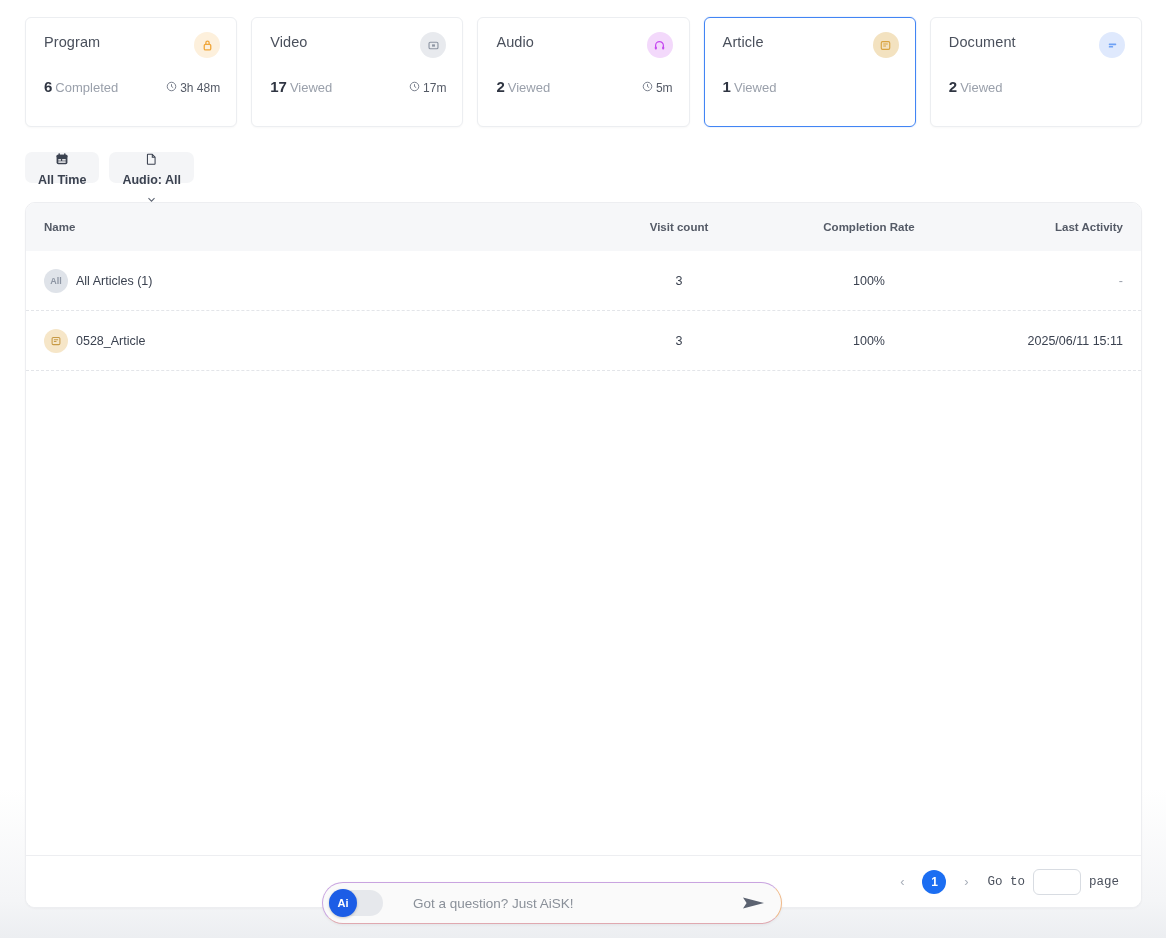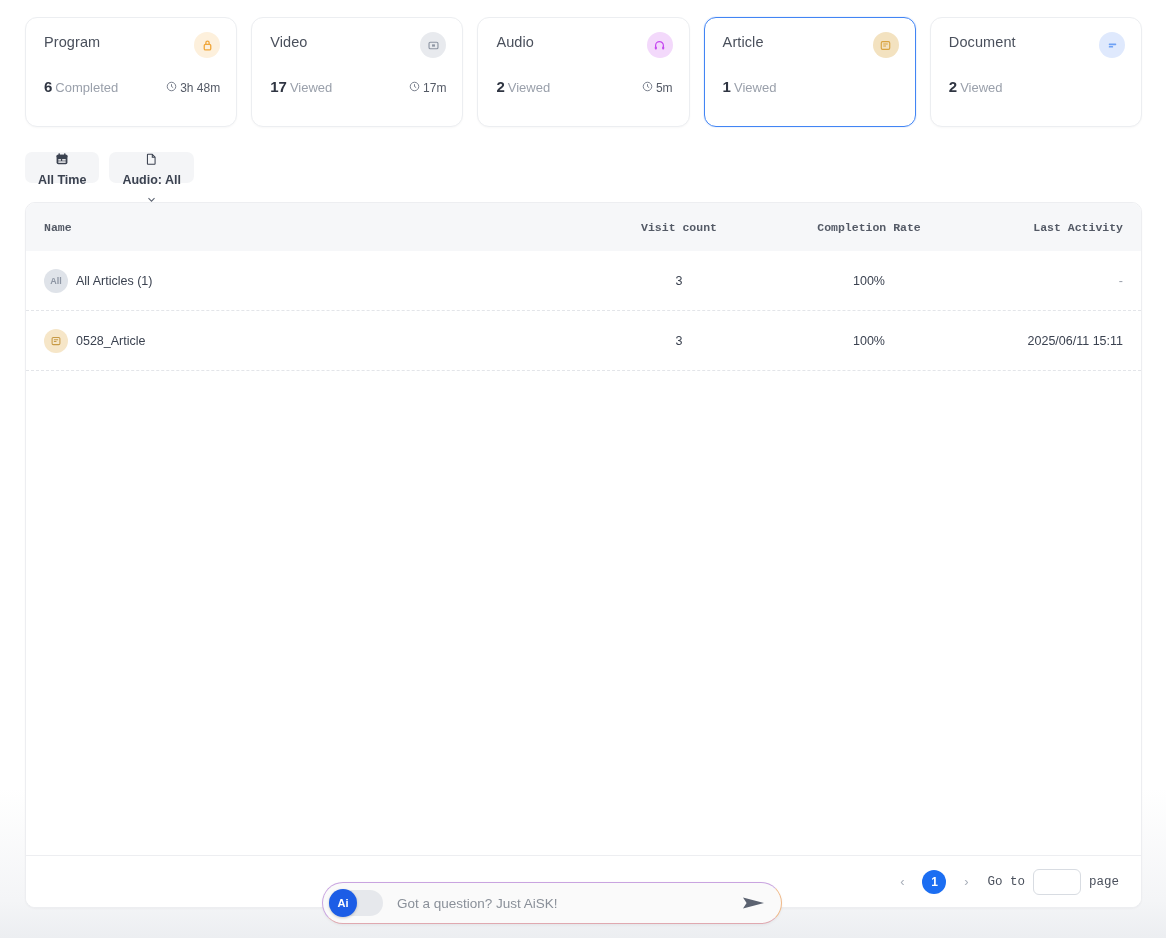--- a/index.html
+++ b/index.html
@@ -25,21 +25,21 @@
     left: 25px; top: 17px;
     width: 1117px;
     display: flex;
     gap: 14px;
   }
   .card {
     flex: 1 1 0;
     height: 110px;
     background: #fff;
     border: 1px solid #eceef1;
-    border-radius: 12px;
+    border-radius: 6px;
     padding: 16px 4px 0 18px;
     position: relative;
     box-shadow: 0 1px 2px rgba(16,24,40,0.03);
   }
   .card.selected {
     border: 1.6px solid #4285f4;
     box-shadow: 0 0 0 1px rgba(66,133,244,0.08);
   }
   .card-title {
     font-size: 14.5px;
@@ -111,21 +111,20 @@
   }
   .thead {
     height: 48px;
     background: #f6f7f9;
     display: flex;
     align-items: center;
     padding: 0 18px;
     font-size: 11.5px;
     font-weight: 700;
     color: #545a66;
-    font-family: Liberation Mono, monospace;
   }
   .col-name      { flex: 0 0 540px; }
   .col-visits    { flex: 0 0 190px; text-align: center; }
   .col-rate      { flex: 0 0 190px; text-align: center; }
   .col-activity  { flex: 1 1 auto;  text-align: right; }
 
   .tbody { position: relative; }
   .trow {
     height: 60px;
     display: flex;
@@ -218,21 +217,21 @@
     font-size: 11px; font-weight: 700;
     display: flex; align-items: center; justify-content: center;
     box-shadow: 0 1px 3px rgba(0,0,0,0.2);
   }
   .ai-input {
     flex: 1 1 auto;
     border: none; outline: none; background: transparent;
     font-family: inherit;
     font-size: 13.5px;
     color: #3b4250;
-    margin-left: 12px;
+    margin-left: 28px;
   }
   .ai-input::placeholder { color: #8a9099; }
   .send-icon { flex: none; cursor: pointer; }
 </style>
 </head>
 <body>
 
 <div class="page">
 
   <div class="cards">

